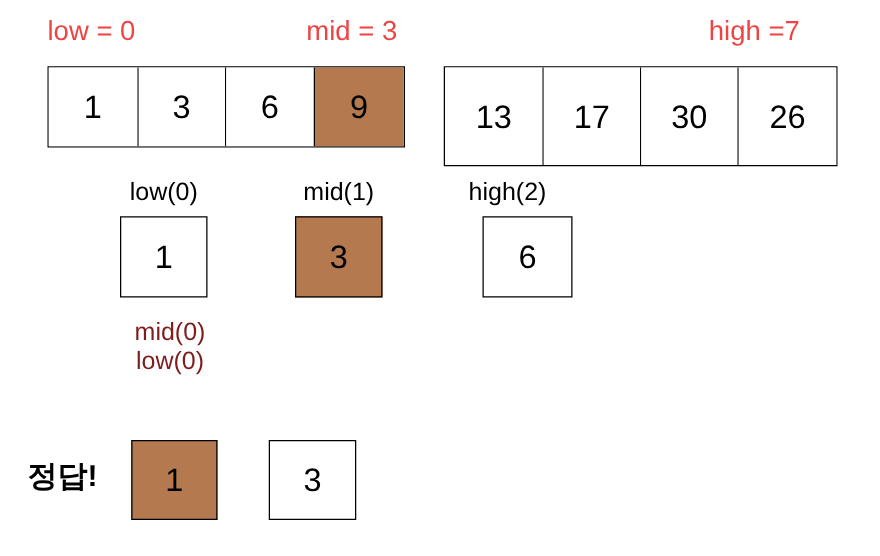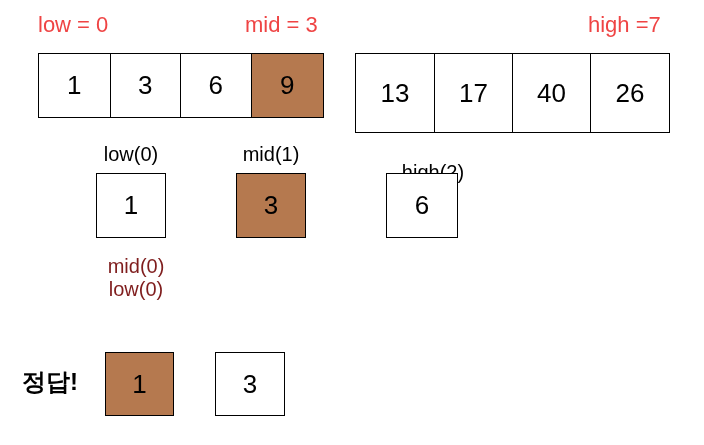--- a/index.html
+++ b/index.html
@@ -93,41 +93,41 @@
     white-space: nowrap;
   }
 </style>
 </head>
 <body>
 
 <div class="var-label abs" style="left:38px; top:12px;">low = 0</div>
 
 <div class="var-label abs" style="left:245px; top:12px;">mid = 3</div>
 
-<div class="var-label abs" style="left:588px; top:12px;">high =7</div>
+<div class="var-label abs" style="left:567px; top:12px;">high =7</div>
 
 <div class="array-group" id="stage1-left" style="left:38px; top:53px; width:286px; height:65px;">
   <div class="array-cell" style="width:72px;">1</div>
   <div class="array-cell" style="width:71px;">3</div>
   <div class="array-cell" style="width:71px;">6</div>
   <div class="array-cell hl" style="width:72px;">9</div>
 </div>
 
 <div class="array-group" id="stage1-right" style="left:355px; top:53px; width:315px; height:80px;">
   <div class="array-cell" style="width:79px;">13</div>
   <div class="array-cell" style="width:78px;">17</div>
-  <div class="array-cell" style="width:78px;">40</div>
+  <div class="array-cell" style="width:78px;">30</div>
   <div class="array-cell" style="width:78px;">26</div>
 </div>
 
 <div class="ptr-label" style="left:81px; top:143px; width:100px;">low(0)</div>
 
 <div class="ptr-label" style="left:221px; top:143px; width:100px;">mid(1)</div>
 
-<div class="ptr-label" style="left:382px; top:143px; width:102px;margin-top:18px;">high(2)</div>
+<div class="ptr-label" style="left:355px; top:143px; width:102px;">high(2)</div>
 
 <div class="box" style="left:96px; top:173px; width:70px; height:65px;">1</div>
 
 <div class="box hl" style="left:236px; top:173px; width:70px; height:65px;">3</div>
 
 <div class="box" style="left:386px; top:173px; width:72px; height:65px;">6</div>
 
 <div class="stack-labels" style="left:88px; top:255px; width:96px;">
   <div>mid(0)</div>
   <div>low(0)</div>

